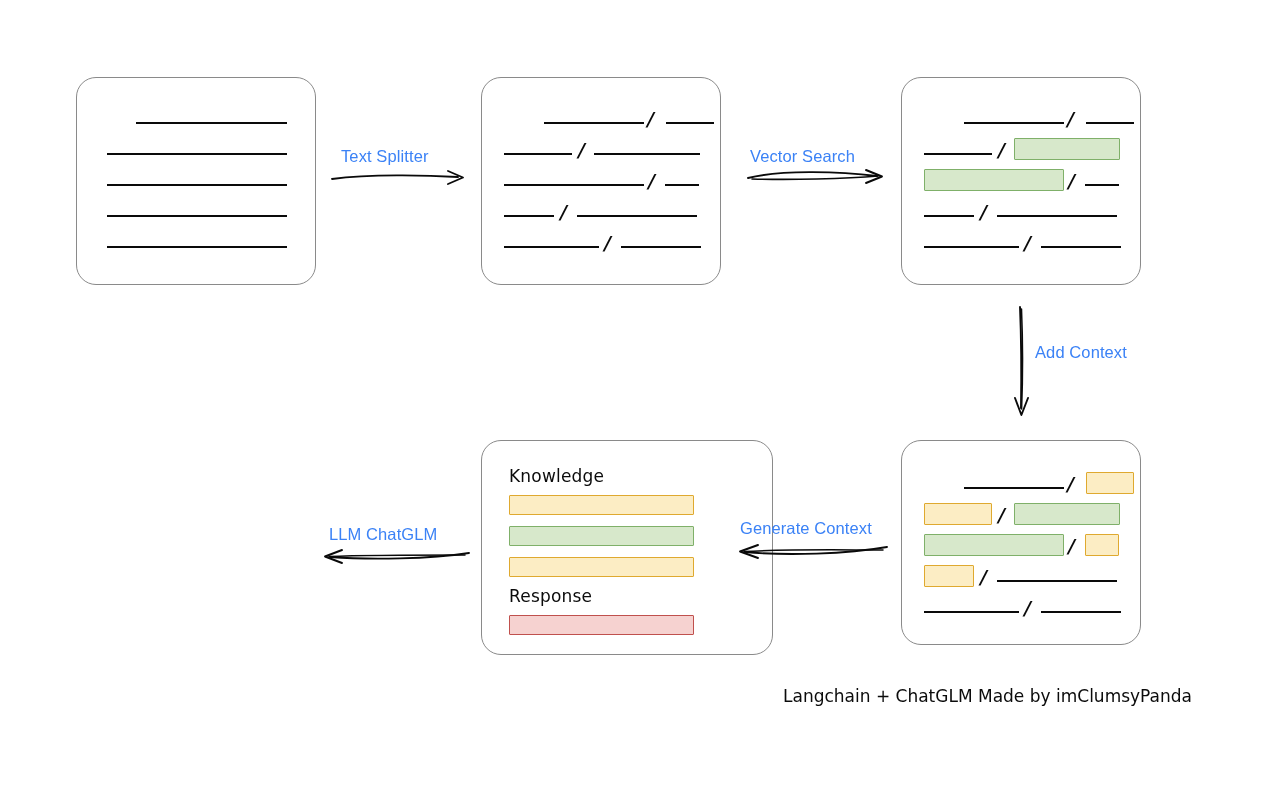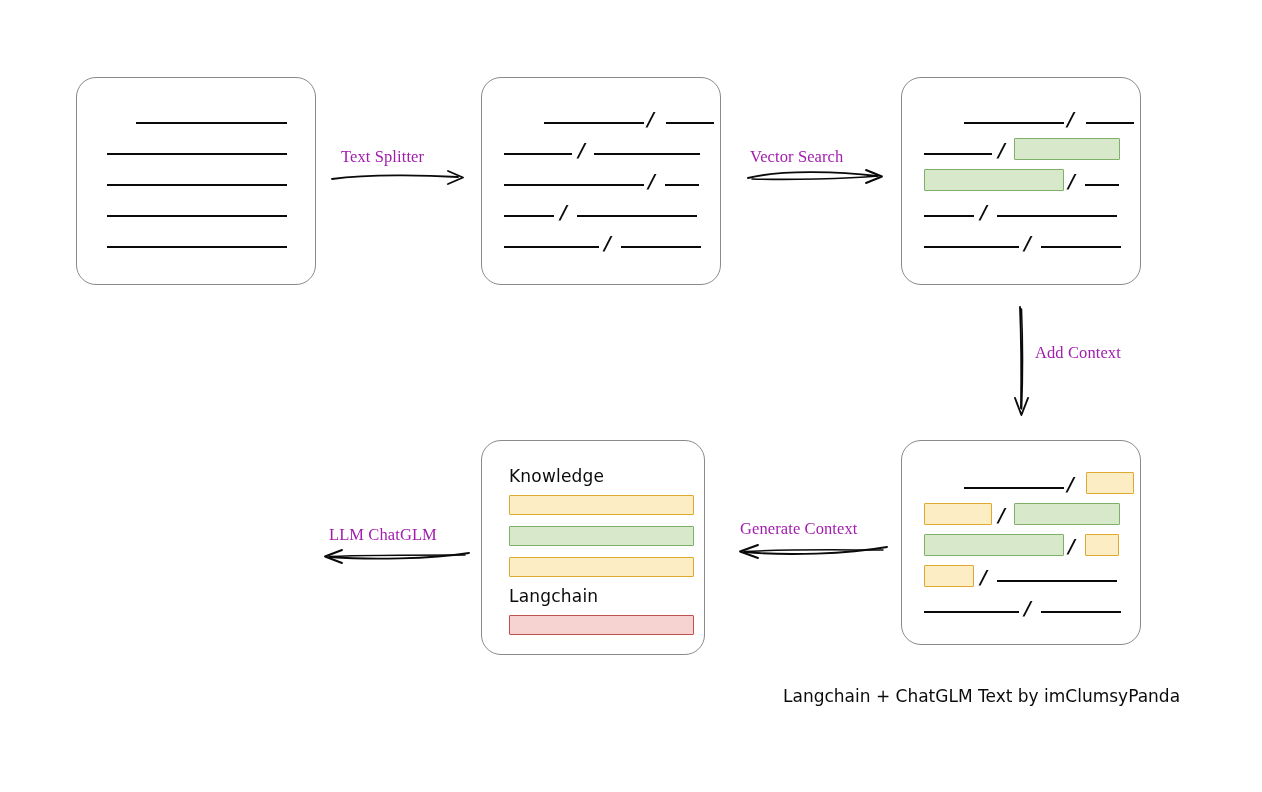--- a/index.html
+++ b/index.html
@@ -60,23 +60,23 @@
     position: absolute;
     box-sizing: border-box;
     border-radius: 1px;
   }
   .chip-green  { background: #d7e8cb; border: 1.6px solid #7fb069; }
   .chip-yellow { background: #fcedc4; border: 1.6px solid #dfa92f; }
   .chip-red    { background: #f6d2d0; border: 1.6px solid #c0504d; }
 
   .edge-label {
     position: absolute;
-    font-family: Liberation Serif, serif;
+    font-family: Liberation Sans, sans-serif;
     font-size: 16.5px;
-    color: #a21caf;
+    color: #3b82f6;
     white-space: nowrap;
     letter-spacing: 0.1px;
   }
   .credit {
     position: absolute;
     font-family: "DejaVu Sans", sans-serif;
     font-size: 17px;
     color: #0b0b0b;
     white-space: nowrap;
   }
@@ -163,26 +163,26 @@
   </svg>
 
 
   <div class="edge-label" style="left:329px; top:525px;">LLM ChatGLM</div>
   <svg class="arrow" style="left:320px; top:545px; width:152px; height:22px;" viewBox="0 0 152 22">
     <path d="M149,8 C110,14 50,15 10,12" stroke-width="1.9" stroke-linecap="round"></path>
     <path d="M145,10 C105,10 48,10 9,11.5" stroke-width="1.5" stroke-linecap="round"></path>
     <path d="M22,5 L5,11.5 L22,18" stroke-width="1.9" stroke-linejoin="round" stroke-linecap="round"></path>
   </svg>
 
-  <div class="doc-card" style="left:481px; top:440px; width:224px; height:215px;">
+  <div class="doc-card" style="left:481px; top:440px; width:292px; height:215px;">
     <div class="card-title" style="left:27px; top:25px;">Knowledge</div>
     <div class="chip chip-yellow" style="left:27px; top:54px;  width:185px; height:20px;"></div>
     <div class="chip chip-green" style="left:27px; top:85px;  width:185px; height:20px;"></div>
     <div class="chip chip-yellow" style="left:27px; top:116px; width:185px; height:20px;"></div>
-    <div class="card-title" style="left:27px; top:145px;">Langchain</div>
+    <div class="card-title" style="left:27px; top:145px;">Response</div>
     <div class="chip chip-red" style="left:27px; top:174px; width:185px; height:20px;"></div>
   </div>
 
   <div class="edge-label" style="left:740px; top:519px;">Generate Context</div>
   <svg class="arrow" style="left:735px; top:540px; width:155px; height:22px;" viewBox="0 0 155 22">
     <path d="M152,7 C112,14 52,16 10,12" stroke-width="1.9" stroke-linecap="round"></path>
     <path d="M148,10 C108,10 50,9 9,11.5" stroke-width="1.5" stroke-linecap="round"></path>
     <path d="M23,5 L5,11.5 L23,18" stroke-width="1.9" stroke-linejoin="round" stroke-linecap="round"></path>
   </svg>
 
@@ -202,15 +202,15 @@
 
     <div class="chip chip-yellow" style="left:22px;  top:124px; width:50px; height:22px;"></div>
     <div class="slash" style="left:78px;  top:139px;">/</div>
     <div class="tline" style="left:95px;  top:139px; width:120px;"></div>
 
     <div class="tline" style="left:22px;  top:170px; width:95px;"></div>
     <div class="slash" style="left:122px; top:170px;">/</div>
     <div class="tline" style="left:139px; top:170px; width:80px;"></div>
   </div>
 
-  <div class="credit" style="left:783px; top:686px;">Langchain + ChatGLM Text by imClumsyPanda</div>
+  <div class="credit" style="left:783px; top:686px;">Langchain + ChatGLM Made by imClumsyPanda</div>
 
 </div>
 
 </body></html>

